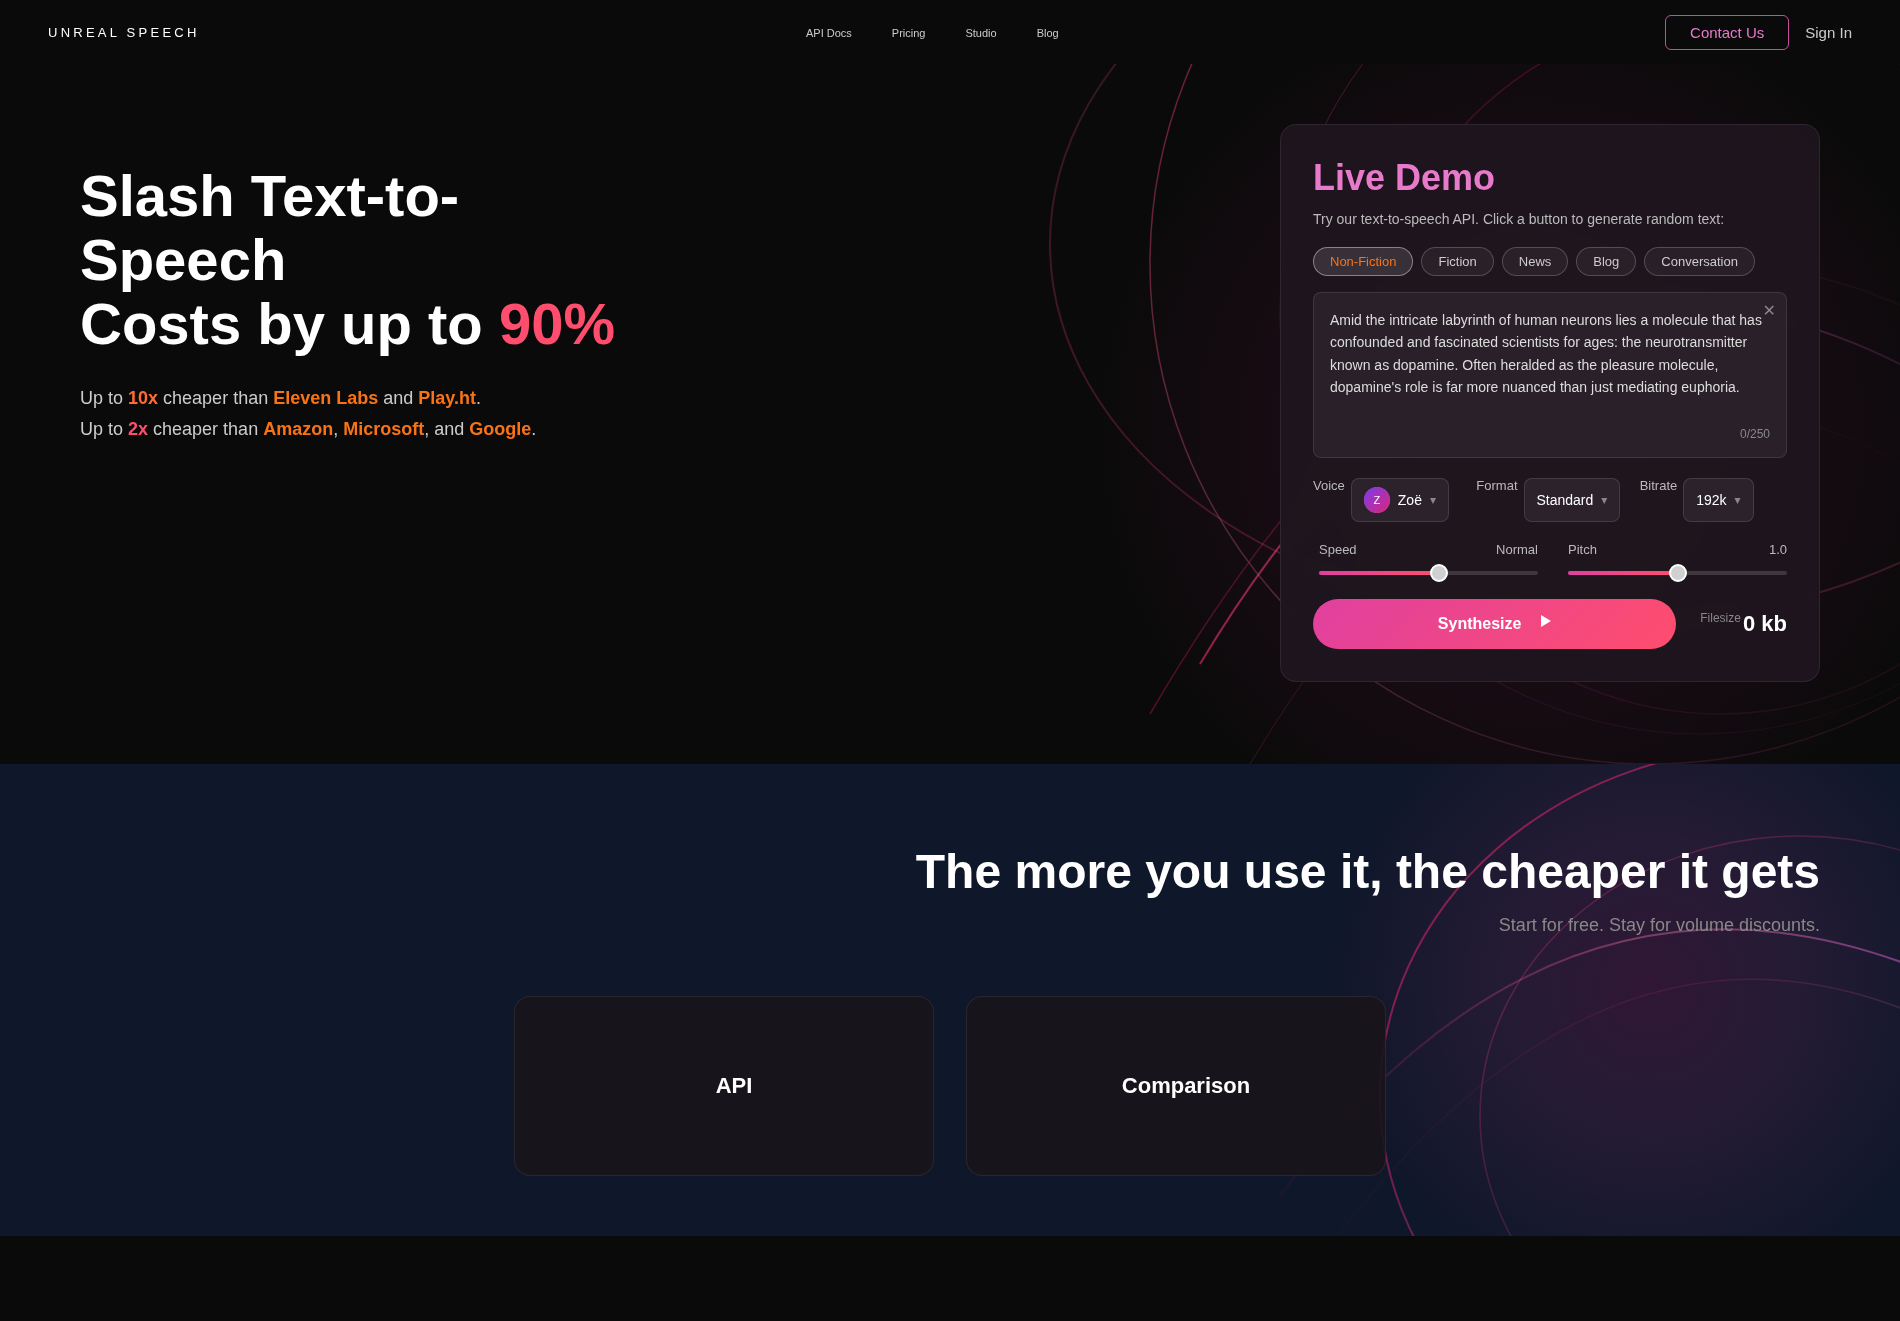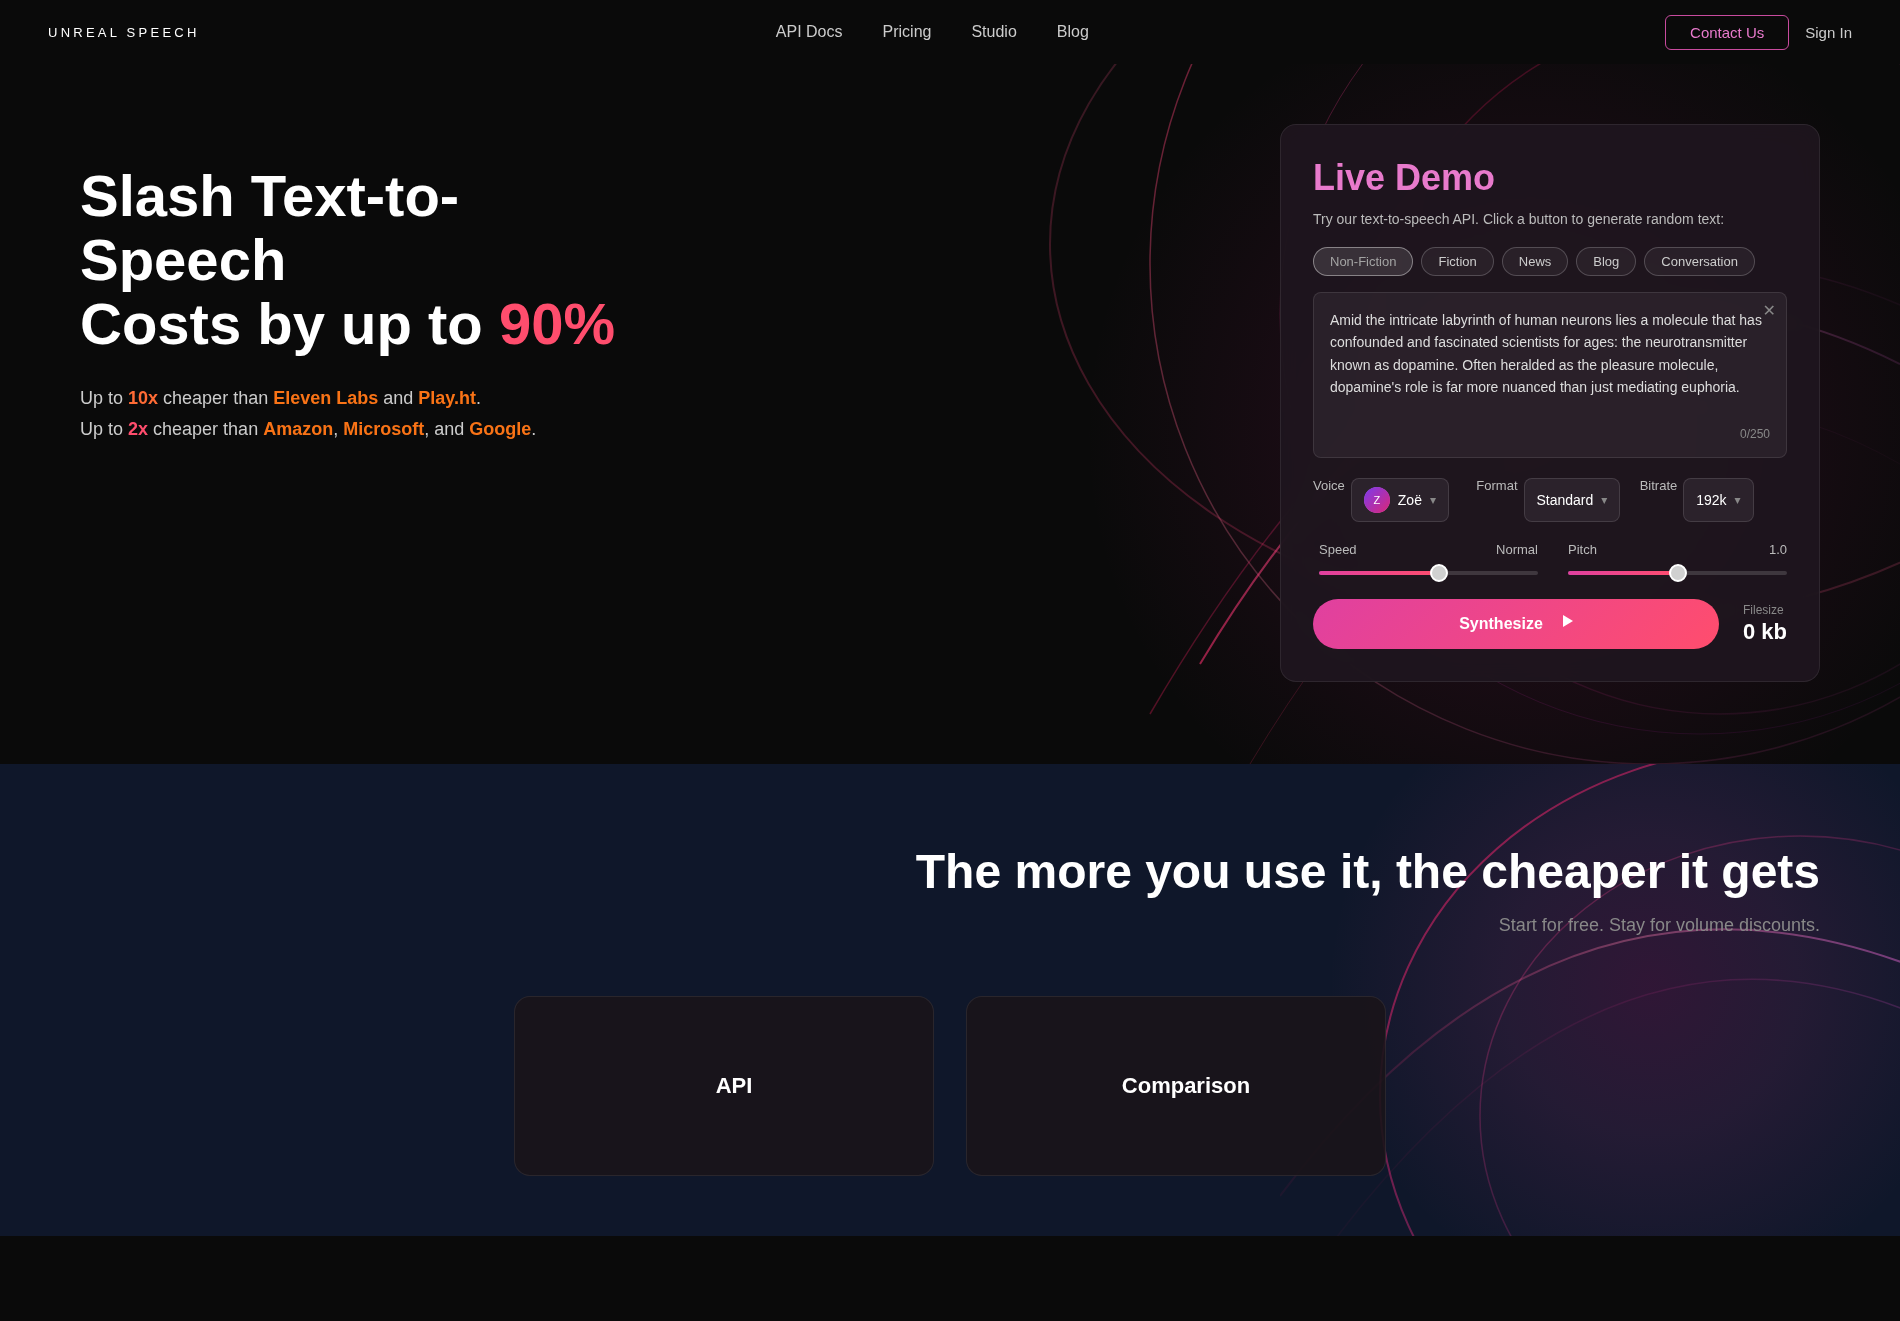--- a/index.html
+++ b/index.html
@@ -30,21 +30,21 @@
       font-weight: 400;
     }
     .nav-links {
       display: flex;
       gap: 40px;
       list-style: none;
     }
     .nav-links a {
       color: #ccc;
       text-decoration: none;
-      font-size: 16px;
+      font-size: 11px;
       margin-top: 32px;
     }
     .nav-actions {
       display: flex;
       align-items: center;
       gap: 16px;
     }
     .btn-contact {
       border: 1px solid #c84b9e;
       background: transparent;
@@ -176,21 +176,21 @@
       background: rgba(255,255,255,0.05);
       color: #ccc;
       padding: 6px 16px;
       border-radius: 20px;
       font-size: 13px;
       cursor: pointer;
     }
     .pill.active {
       border-color: rgba(255,255,255,0.4);
       background: rgba(255,255,255,0.12);
-      color: #a3a3a3;
+      color: #f97316;
     }
 
     
     .demo-textarea-wrap {
       position: relative;
       background: rgba(50, 40, 50, 0.6);
       border: 1px solid rgba(255,255,255,0.1);
       border-radius: 8px;
       padding: 16px;
       margin-bottom: 20px;
@@ -350,21 +350,20 @@
     .play-icon {
       width: 0;
       height: 0;
       border-style: solid;
       border-width: 6px 0 6px 10px;
       border-color: transparent transparent transparent #fff;
       display: inline-block;
     }
     .filesize-group {
       display: flex;
-      flex-direction: column;
       gap: 2px;
     }
     .filesize-label {
       font-size: 12px;
       color: #888;
     }
     .filesize-value {
       font-size: 22px;
       font-weight: 600;
       color: #fff;

